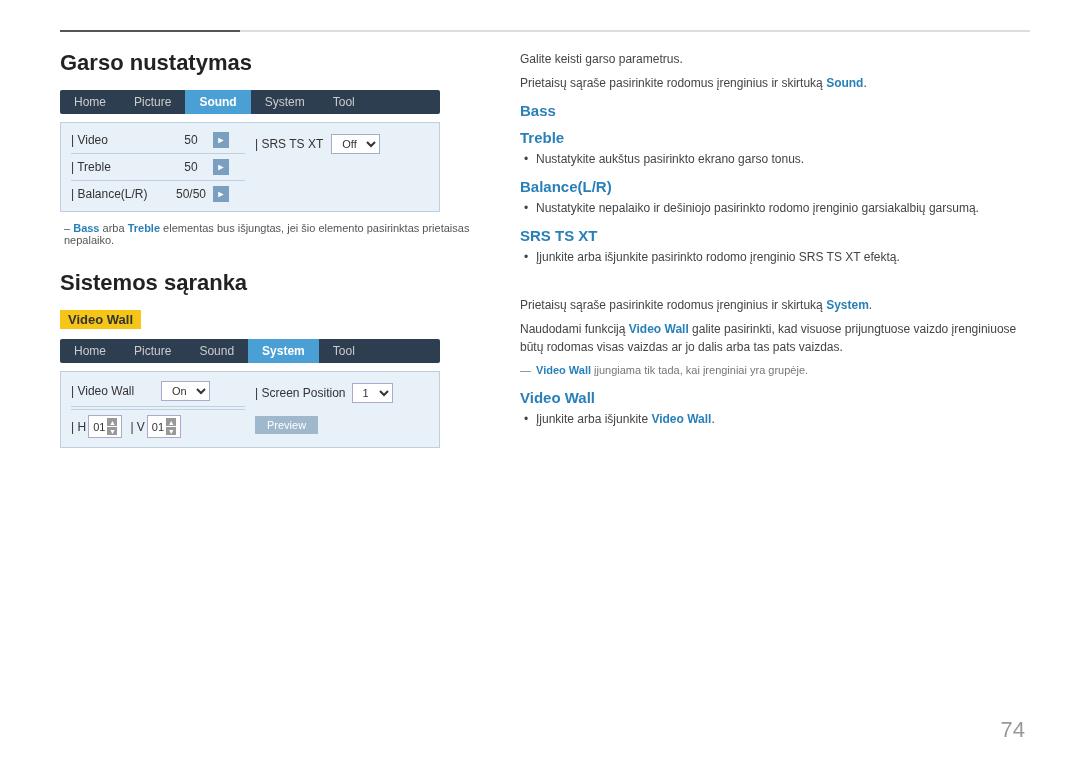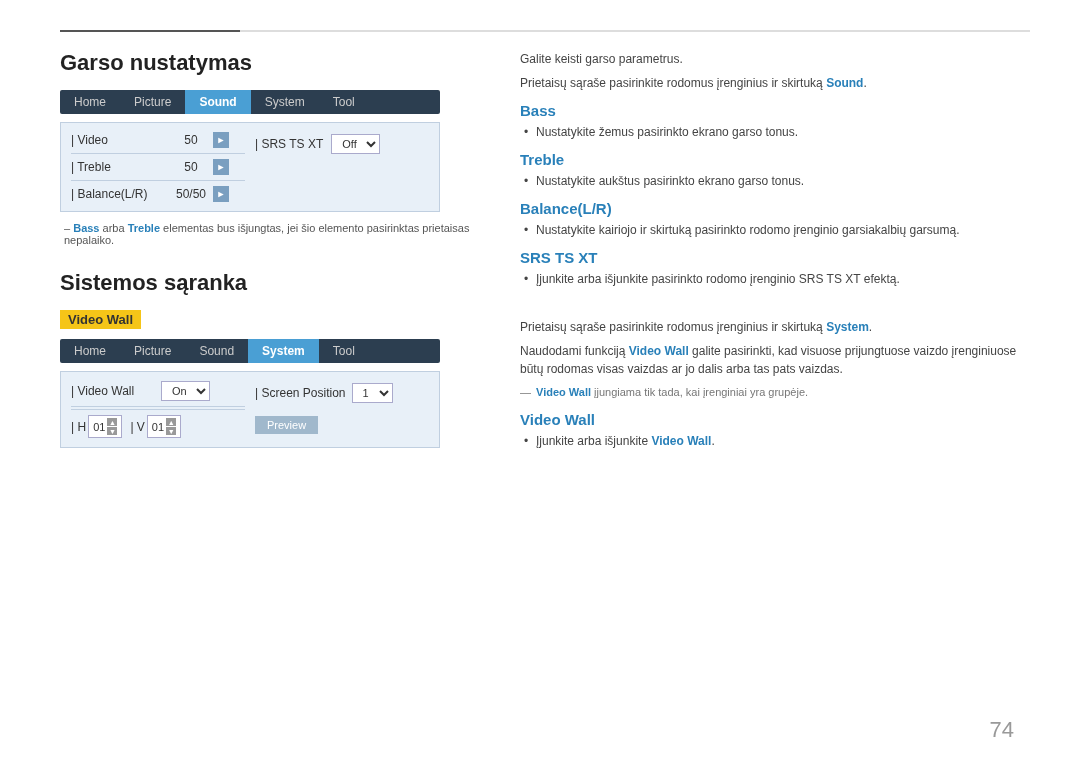--- a/index.html
+++ b/index.html
@@ -199,21 +199,21 @@
       font-size: 13px;
       padding: 2px 8px;
       display: inline-block;
       margin-bottom: 10px;
     }
 
     
     .page-number {
       position: absolute;
       bottom: 20px;
-      right: 66px;
+      right: 55px;
       font-size: 22px;
       color: #999;
       font-weight: normal;
     }
 
     .srs-label {
       font-size: 12px;
       color: #333;
     }
 
@@ -413,27 +413,26 @@
 
     <div class="right-col">
 
       <div>
         <p class="right-intro">Galite keisti garso parametrus.</p>
         <p class="right-intro">
           <span>Prietaisų sąraše pasirinkite rodomus įrenginius ir skirtuką </span><span class="highlight">Sound</span><span>.</span>
         </p>
 
         <div class="subsection-title">Bass</div>
-        <div class="bullet-text">Nustatykite žemus pasirinkto ekrano garso tonus.</div>
 
         <div class="subsection-title">Treble</div>
         <div class="bullet-text">Nustatykite aukštus pasirinkto ekrano garso tonus.</div>
 
         <div class="subsection-title">Balance(L/R)</div>
-        <div class="bullet-text">Nustatykite kairiojo ir skirtuką pasirinkto rodomo įrenginio garsiakalbių garsumą.</div>
+        <div class="bullet-text">Nustatykite nepalaiko ir dešiniojo pasirinkto rodomo įrenginio garsiakalbių garsumą.</div>
 
         <div class="subsection-title">SRS TS XT</div>
         <div class="bullet-text">
           <span>Įjunkite arba išjunkite pasirinkto rodomo įrenginio </span><span class="highlight">SRS TS XT</span><span> efektą.</span>
         </div>
       </div>
 
       <div class="right-section-gap">
         <p class="right-intro">
           <span>Prietaisų sąraše pasirinkite rodomus įrenginius ir skirtuką </span><span class="highlight">System</span><span>.</span>

